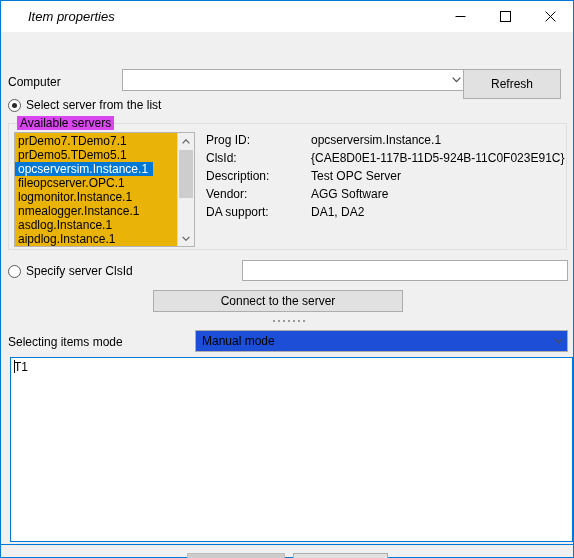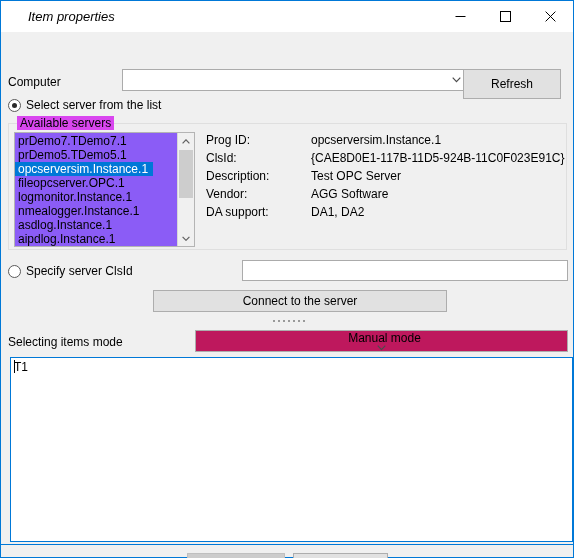--- a/index.html
+++ b/index.html
@@ -102,25 +102,24 @@
     display: flex;
     align-items: center;
     justify-content: center;
     flex: 0 0 auto;
   }
 
   
   .combo-grey {
     position: absolute;
     box-sizing: border-box;
-    background: #be185d;
+    background: #1d4ed8;
     border: 1px solid #adadad;
     display: flex;
     align-items: center;
-    flex-direction: column;
   }
   .combo-grey .combo-val {
     flex: 1 1 auto;
     padding-left: 6px;
     font-size: 12px;
     color: #000;
     overflow: hidden;
     white-space: nowrap;
   }
 
@@ -187,21 +186,21 @@
     padding: 0 3px;
     font-size: 12px;
     color: #000;
     white-space: nowrap;
   }
 
   
   .listbox {
     position: absolute;
     box-sizing: border-box;
-    background: #8b5cf6;
+    background: #eab308;
     border: 1px solid #b4b4b4;
     overflow: hidden;
     display: flex;
     gap: 24px;
   }
   .list-items {
     flex: 1 1 auto;
     overflow: hidden;
     padding-top: 1px;
   }
@@ -410,21 +409,21 @@
 
     <div class="radio-row" style="left:7px; top:232px;">
       <span class="radio-mark"></span>
       <span class="radio-label">Specify server ClsId</span>
     </div>
 
     <div class="textinput" style="left:241px; top:228px; width:326px; height:21px;">
       <span></span>
     </div>
 
-    <button class="btn" style="left:152px; top:258px; width:294px; height:22px;">Connect to the server</button>
+    <button class="btn" style="left:152px; top:258px; width:250px; height:22px;">Connect to the server</button>
 
     <div class="dots" style="left:272px; top:288px;">
       <i></i>
       <i></i>
       <i></i>
       <i></i>
       <i></i>
       <i></i>
       <i></i>
     </div>

